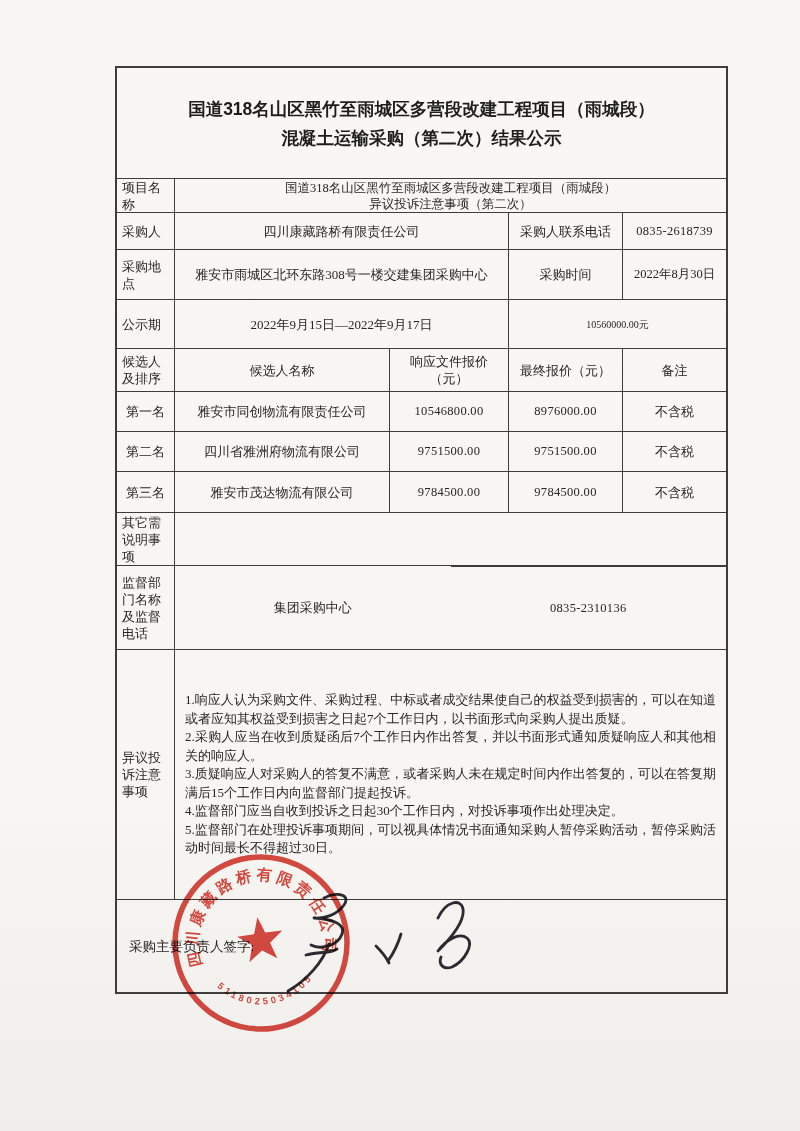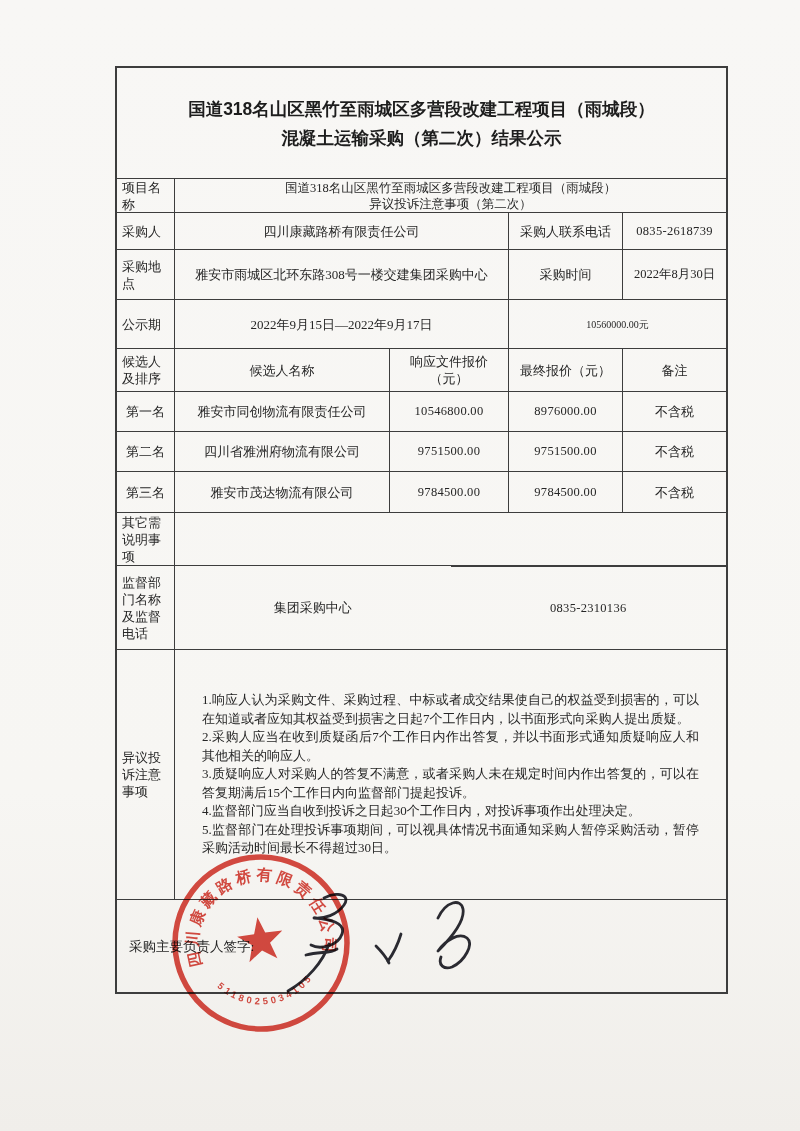--- a/index.html
+++ b/index.html
@@ -44,21 +44,21 @@
   .h-chead { height:43px; }
   .h-cand { height:40px; }
   .h-cand3 { height:41px; }
   .h-other { height:53px; }
   .h-super { height:84px; }
   .h-object { height:250px; }
   .h-sign { flex:1; }
   .super-split { padding:0; align-items:stretch; }
   .super-sub { flex:1; display:flex; align-items:center; justify-content:center; }
   .super-sub + .super-sub { border-top:1px solid #3d3d3d; }
-  .objection-cell { align-items:center; justify-content:flex-start; text-align:left; padding:10px 27px; }
+  .objection-cell { align-items:center; justify-content:flex-start; text-align:left; padding:10px 10px; }
   .objection-text p { font-size:13px; line-height:18.5px; text-align:justify; }
   .sign-row .cell { justify-content:flex-start; padding-left:12px; font-size:13.5px; }
   .num { font-size:12.5px; letter-spacing:0.3px; }
   
   .seal {
     position:absolute; left:163px; top:845px; width:196px; height:196px;
     transform:rotate(-8deg); mix-blend-mode:multiply; opacity:0.9;
   }
   .seal text { font-family:"Liberation Sans","DejaVu Sans",sans-serif; font-weight:bold; }
   .signature {

